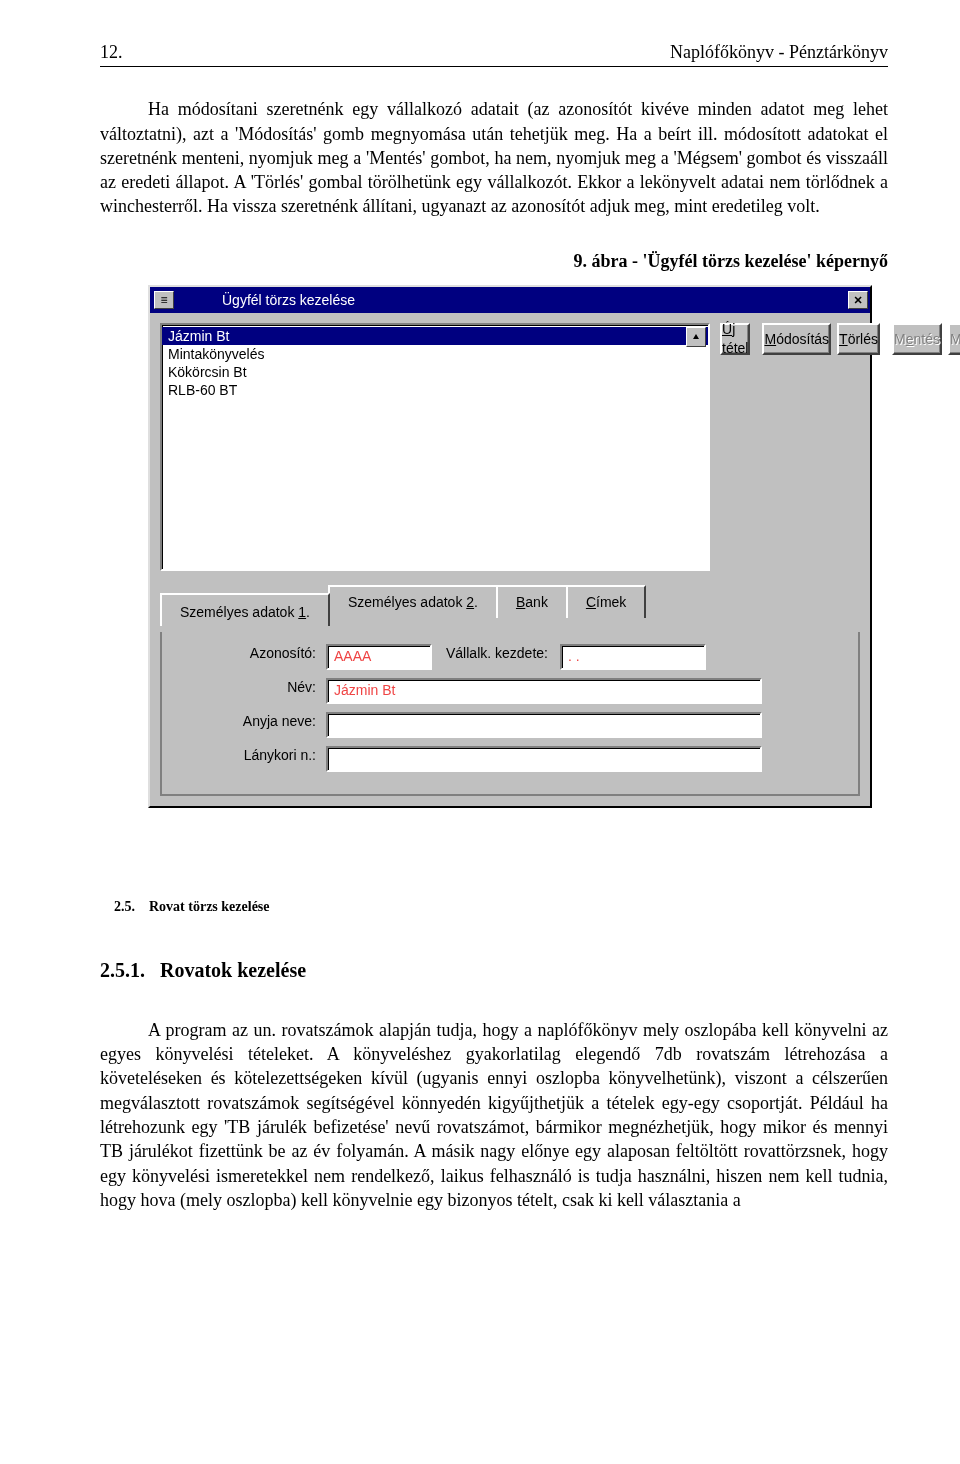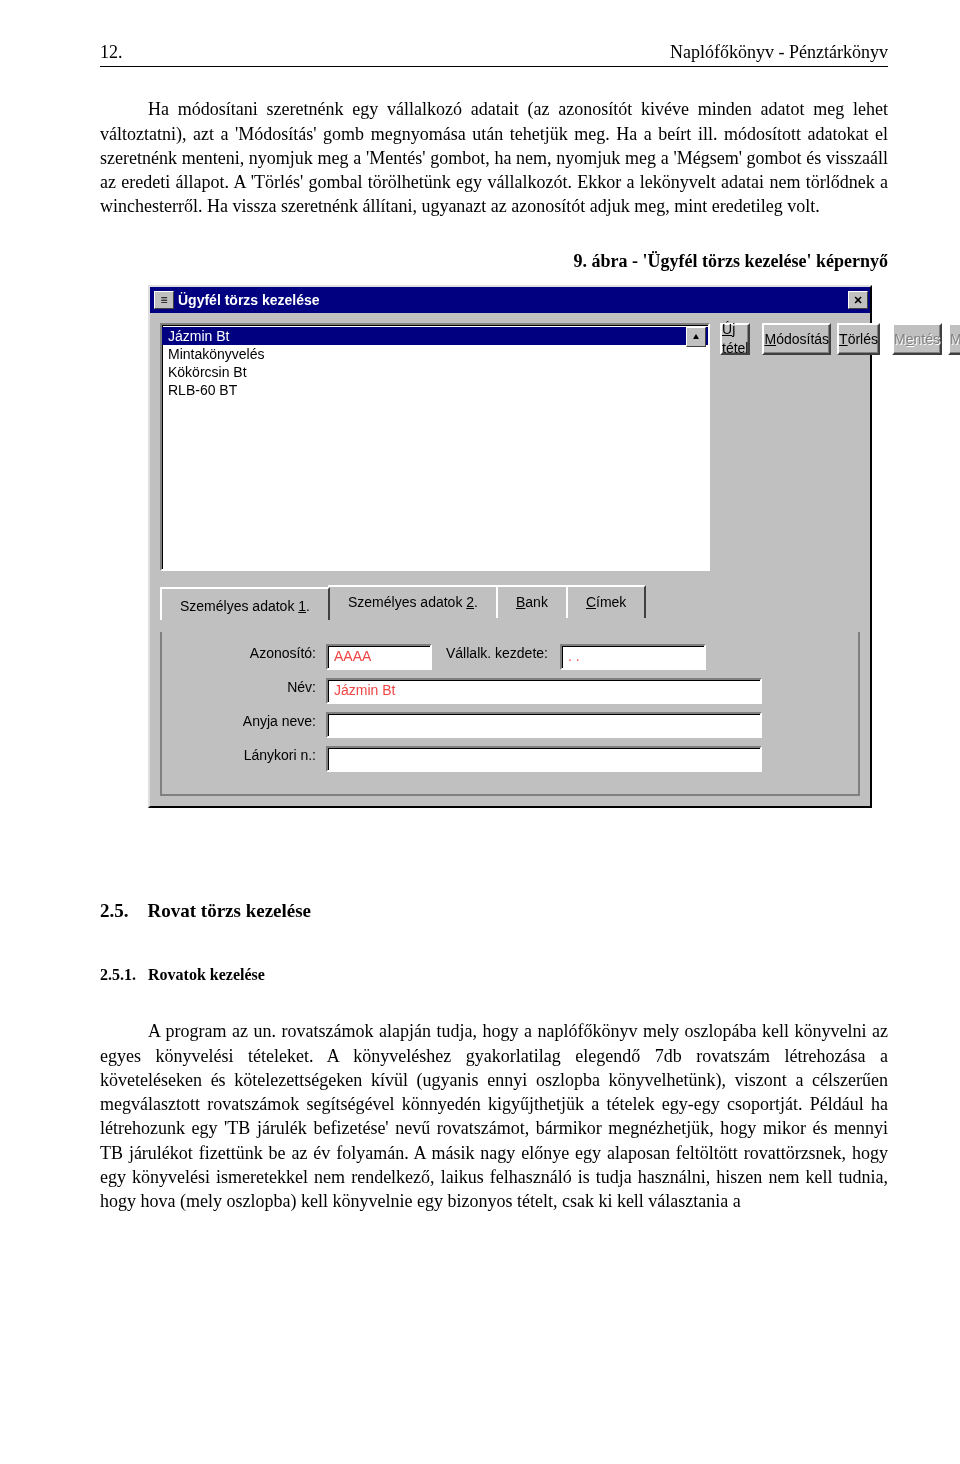--- a/index.html
+++ b/index.html
@@ -59,22 +59,23 @@
     display: inline-flex;
     align-items: center;
     justify-content: center;
     font-size: 12px;
     color: #000;
     border: 1px solid #fff;
     border-right-color: #404040;
     border-bottom-color: #404040;
   }
   .titlebar .ttitle {
-    font-weight: bold;
+    font-weight: normal;
     flex: 1;
+    margin-left: 44px;
   }
   .titlebar .tclose {
     width: 18px;
     height: 16px;
     background: #c0c0c0;
     color: #000;
     font-size: 11px;
     display: inline-flex;
     align-items: center;
     justify-content: center;
@@ -167,21 +168,21 @@
     border-bottom: none;
     border-right-color: #404040;
     padding: 6px 18px 4px 18px;
     color: #000;
     margin-right: -2px;
     font-size: 14px;
   }
   .win-tab .u { text-decoration: underline; }
   .win-tab.active {
     position: relative;
-    top: 2px;
+    top: 8px;
     padding-top: 8px;
     z-index: 3;
   }
   .form-row {
     display: flex;
     margin-bottom: 8px;
   }
   .form-label {
     width: 140px;
     text-align: right;
@@ -201,26 +202,26 @@
     height: 22px;
     padding: 0 6px;
     line-height: 20px;
     color: #ef4444;
   }
   .w-short { width: 90px; }
   .w-dots { width: 130px; text-align: left; }
   .w-long { flex: 1; max-width: 420px; }
   .section-h2 {
     font-weight: bold;
-    font-size: 19px;
-    margin: 0 0 40px 0;
+    font-size: 14px;
+    margin: 0 0 40px 14px;
   }
   .section-h3 {
     font-weight: bold;
-    font-size: 16px;
+    font-size: 20px;
     margin: 0 0 34px 0;
   }
 </style>
 </head>
 <body>
 
 <div class="page">
 
   <div class="header-row">
     <span>12.</span>

